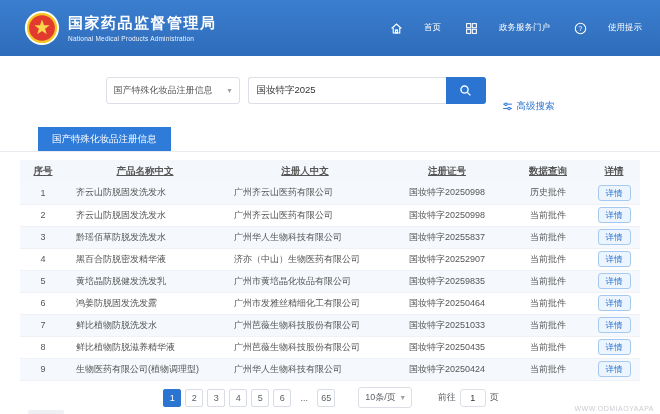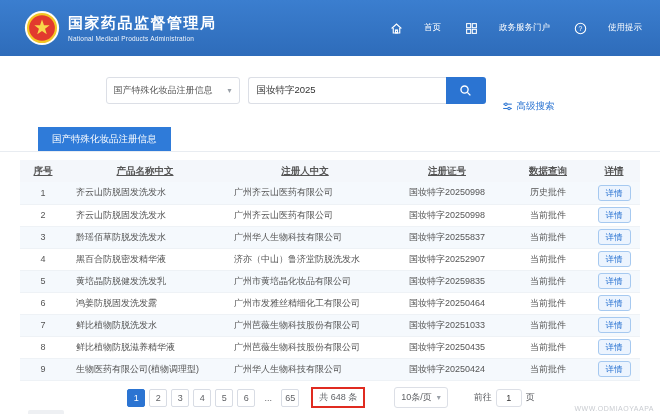--- a/index.html
+++ b/index.html
@@ -195,21 +195,21 @@
             <td>3</td>
             <td class="left">黔瑶佰草防脱发洗发水</td>
             <td class="left">广州华人生物科技有限公司</td>
             <td>国妆特字20255837</td>
             <td>当前批件</td>
             <td><button class="detail-btn">详情</button></td>
           </tr>
           <tr>
             <td>4</td>
             <td class="left">黑百合防脱密发精华液</td>
-            <td class="left">济亦（中山）鲁济堂防脱洗发水</td>
+            <td class="left">济亦（中山）生物医药有限公司</td>
             <td>国妆特字20252907</td>
             <td>当前批件</td>
             <td><button class="detail-btn">详情</button></td>
           </tr>
           <tr>
             <td>5</td>
             <td class="left">黄培晶防脱健发洗发乳</td>
             <td class="left">广州市黄培晶化妆品有限公司</td>
             <td>国妆特字20259835</td>
             <td>当前批件</td>
@@ -256,23 +256,20 @@
     <span class="pager-pages">
         <button class="page-btn active">1</button>
         <button class="page-btn">2</button>
         <button class="page-btn">3</button>
         <button class="page-btn">4</button>
         <button class="page-btn">5</button>
         <button class="page-btn">6</button>
         <button class="page-btn ellipsis">...</button>
         <button class="page-btn">65</button>
       </span>
-    <span class="total-box">
-      <span>共 648 条</span>
-    </span>
     <span class="size-select">
       <span>10条/页</span>
       <span class="chev">▾</span>
     </span>
     <span class="goto">
       <span>前往</span>
       <input type="text" value="1" style="">
       <span>页</span>
     </span>
   </div>

